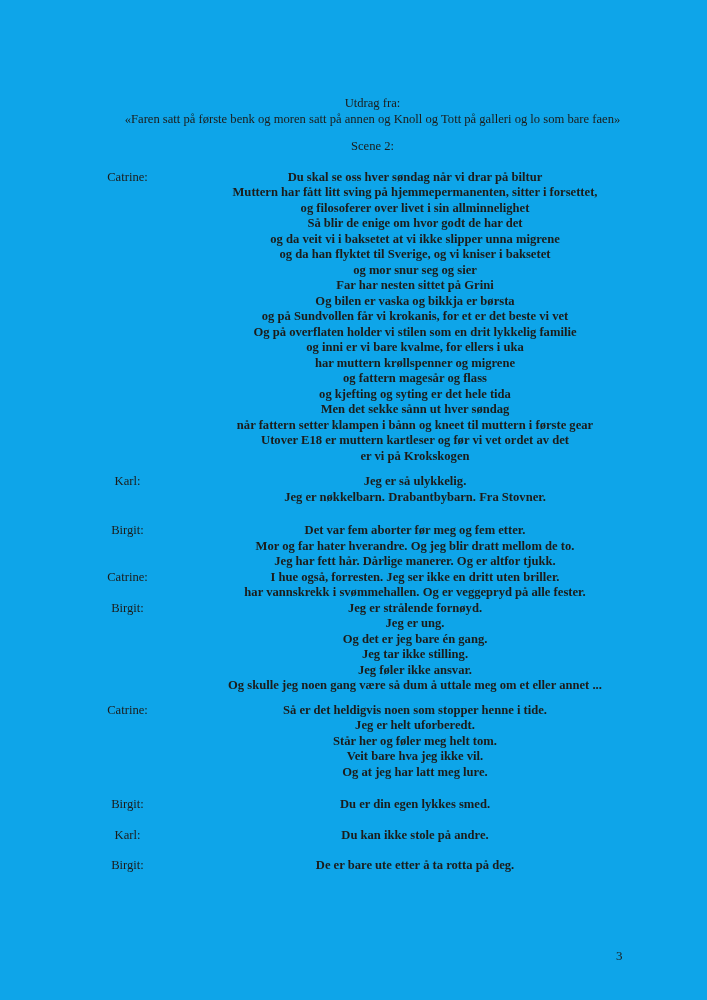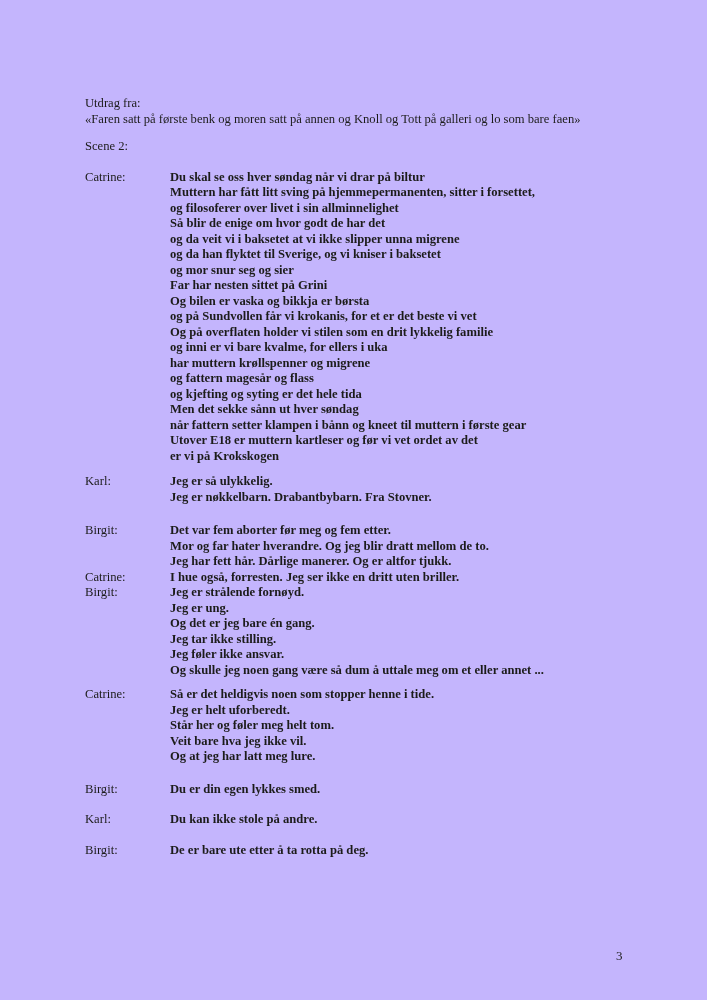--- a/index.html
+++ b/index.html
@@ -4,26 +4,27 @@
 <style>
   html, body {
     margin: 0;
     padding: 0;
     background: #e9e9e9;
   }
   .page {
     position: relative;
     width: 707px;
     height: 1000px;
-    background: #c4b5fd;
+    background: #0ea5e9;
     overflow: hidden;
     font-family: "Liberation Serif", "DejaVu Serif", serif;
     font-size: 12.6px;
     line-height: 15.5px;
     color: #1c1c1a;
+    text-align: center;
   }
   .content {
     position: absolute;
     left: 85px;
     top: 96px;
     width: 575px;
   }
   .line { white-space: nowrap; }
   .scene { margin-top: 12px; }
   .entry { display: flex; align-items: flex-start; }
@@ -96,20 +97,21 @@
           <div class="line">Det var fem aborter før meg og fem etter.</div>
           <div class="line">Mor og far hater hverandre. Og jeg blir dratt mellom de to.</div>
           <div class="line">Jeg har fett hår. Dårlige manerer. Og er altfor tjukk.</div>
         </div>
     </section>
 
     <section class="entry e4">
       <span class="speaker">Catrine:</span>
       <div class="lines">
           <div class="line">I hue også, forresten. Jeg ser ikke en dritt uten briller.</div>
+          <div class="line">har vannskrekk i svømmehallen. Og er veggepryd på alle fester.</div>
         </div>
     </section>
 
     <section class="entry e5">
       <span class="speaker">Birgit:</span>
       <div class="lines">
           <div class="line">Jeg er strålende fornøyd.</div>
           <div class="line">Jeg er ung.</div>
           <div class="line">Og det er jeg bare én gang.</div>
           <div class="line">Jeg tar ikke stilling.</div>

